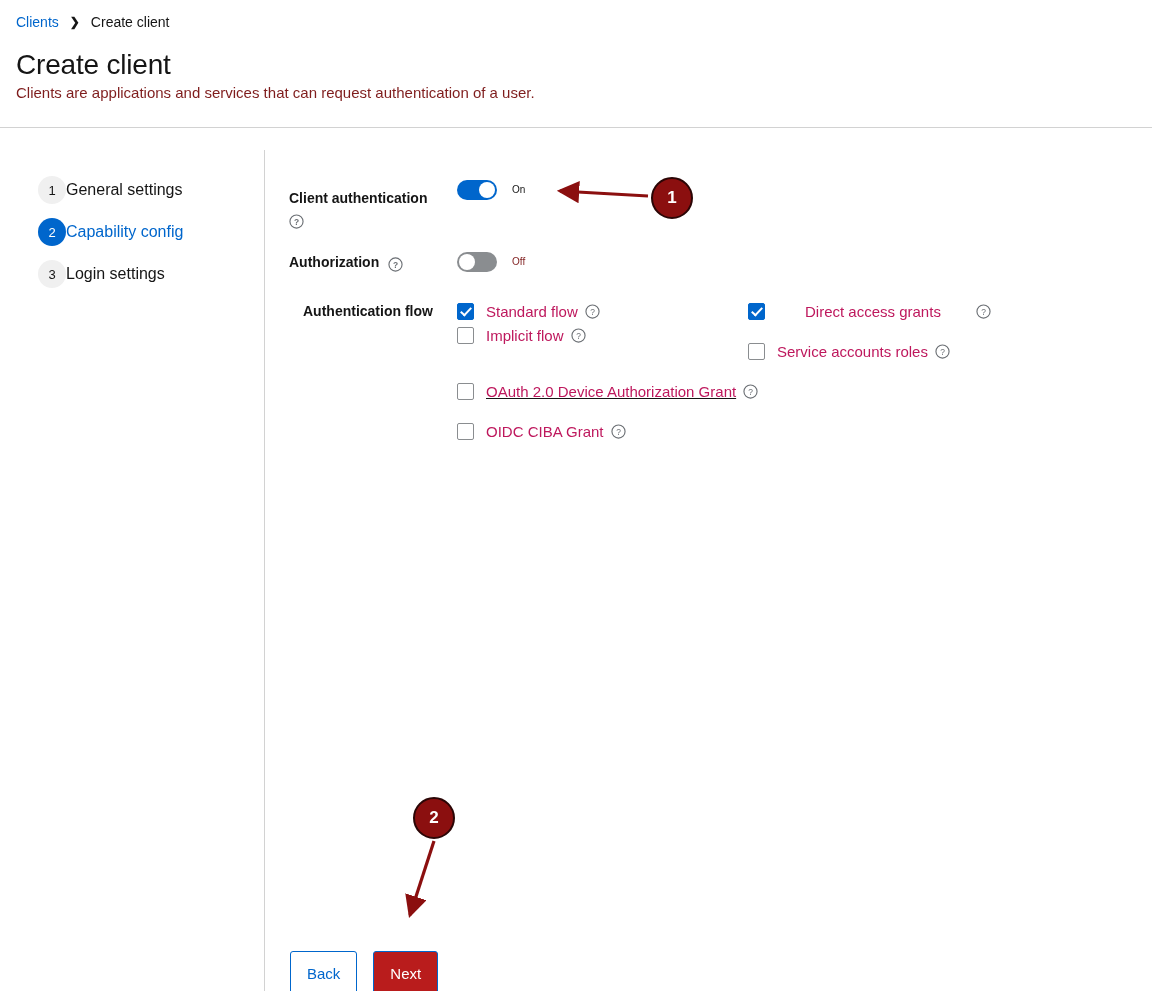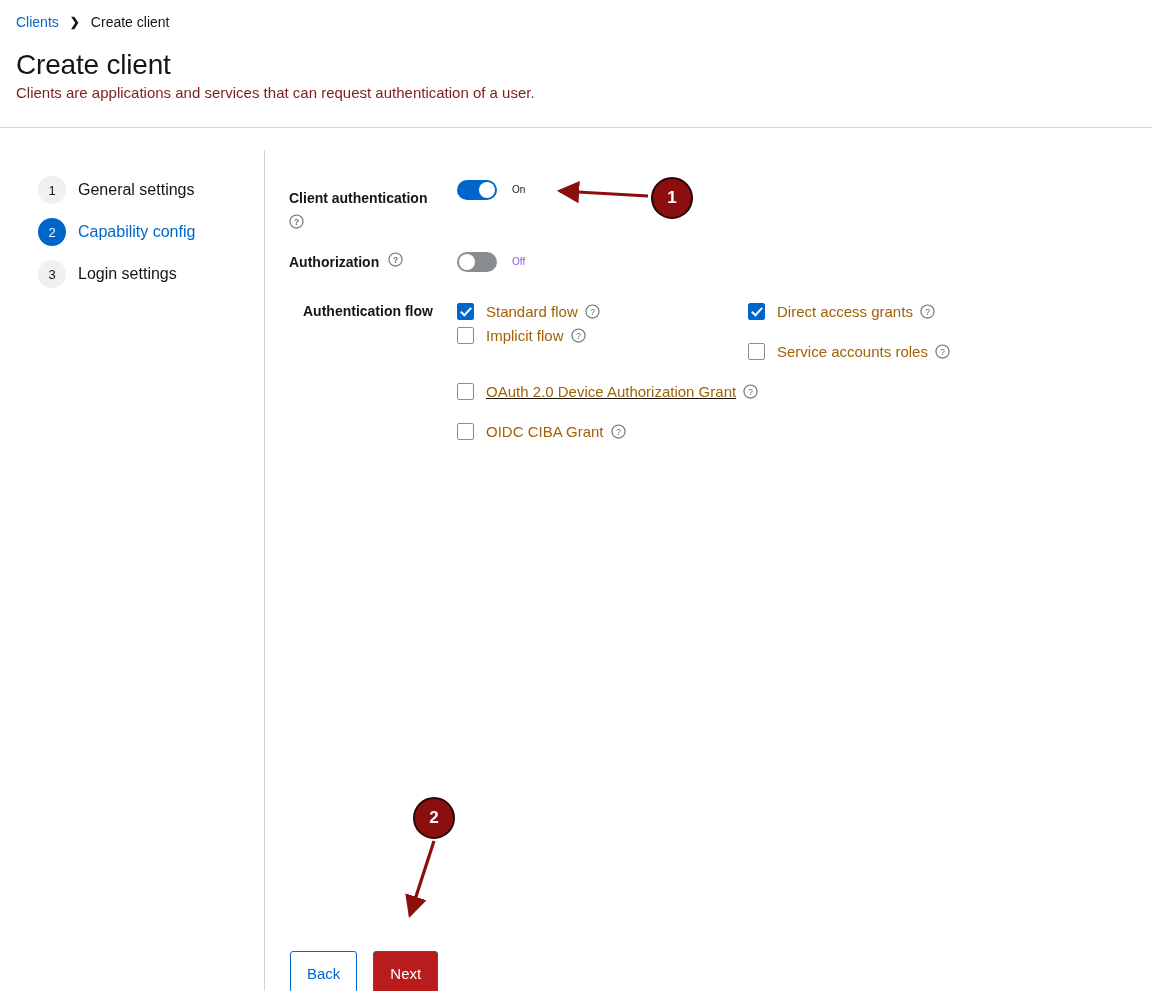--- a/index.html
+++ b/index.html
@@ -117,21 +117,21 @@
     display: flex;
     align-items: center;
     justify-content: center;
     flex: none;
   }
   .step.active .step-num {
     background: #0066cc;
     color: #ffffff;
   }
   .step-label {
-    margin-left: 12px;
+    margin-left: 0;
     font-size: 16px;
     color: #151515;
     white-space: nowrap;
   }
   .step.active .step-label {
     color: #0066cc;
   }
 
   
   .wizard-main {
@@ -179,21 +179,21 @@
     border-radius: 50%;
     background: #ffffff;
   }
   .switch.on .knob { left: 22px; }
   .switch-text {
     position: absolute;
     font-size: 10px;
     line-height: 20px;
     color: #151515;
   }
-  .switch-text.off { color: #8b5cf6; }
+  .switch-text.off { color: #7f1d1d; }
 
   
   .check-item {
     position: absolute;
     display: flex;
     align-items: center;
     height: 22px;
   }
   .cbox {
     width: 17px;
@@ -217,21 +217,21 @@
     top: 1px;
     width: 4px;
     height: 9px;
     border: solid #ffffff;
     border-width: 0 2px 2px 0;
     transform: rotate(43deg);
   }
   .check-label {
     margin-left: 12px;
     font-size: 15px;
-    color: #a16207;
+    color: #be185d;
     white-space: nowrap;
     cursor: pointer;
   }
   .check-item .help-icon { margin-left: 7px; }
 
   
   .wizard-footer {
     position: absolute;
     left: 26px;
     top: 800px;
@@ -338,21 +338,21 @@
           <circle cx="8" cy="8" r="7" fill="none" stroke="#6a6e73" stroke-width="1.2"></circle>
           <text x="8" y="11.6" text-anchor="middle" font-size="9" font-family="Liberation Sans, sans-serif" fill="#6a6e73">?</text>
         </svg>
       </span>
     </div>
     <div class="switch on" style="left:193px; top:52px;">
       <span class="knob"></span>
     </div>
     <div class="switch-text" style="left:248px; top:52px;">On</div>
 
-    <div class="form-label" style="left:25px; top:124px; display:flex; align-items:flex-start;">
+    <div class="form-label" style="left:25px; top:124px; display:flex; align-items:flex-end;">
       <span>Authorization</span>
       <span class="help-icon" style="margin-left:9px;">
         <svg width="15" height="15" viewBox="0 0 16 16" aria-hidden="true">
           <circle cx="8" cy="8" r="7" fill="none" stroke="#6a6e73" stroke-width="1.2"></circle>
           <text x="8" y="11.6" text-anchor="middle" font-size="9" font-family="Liberation Sans, sans-serif" fill="#6a6e73">?</text>
         </svg>
       </span>
     </div>
     <div class="switch" style="left:193px; top:124px;">
       <span class="knob"></span>
@@ -398,21 +398,21 @@
       <span class="cbox"></span>
       <span class="check-label">OIDC CIBA Grant</span>
       <span class="help-icon">
         <svg width="15" height="15" viewBox="0 0 16 16" aria-hidden="true">
           <circle cx="8" cy="8" r="7" fill="none" stroke="#6a6e73" stroke-width="1.2"></circle>
           <text x="8" y="11.6" text-anchor="middle" font-size="9" font-family="Liberation Sans, sans-serif" fill="#6a6e73">?</text>
         </svg>
       </span>
     </div>
 
-    <div class="check-item" style="left:484px; top:172px;">
+    <div class="check-item" style="left:484px; top:172px;gap:28px;">
       <span class="cbox checked"></span>
       <span class="check-label">Direct access grants</span>
       <span class="help-icon">
         <svg width="15" height="15" viewBox="0 0 16 16" aria-hidden="true">
           <circle cx="8" cy="8" r="7" fill="none" stroke="#6a6e73" stroke-width="1.2"></circle>
           <text x="8" y="11.6" text-anchor="middle" font-size="9" font-family="Liberation Sans, sans-serif" fill="#6a6e73">?</text>
         </svg>
       </span>
     </div>
 

